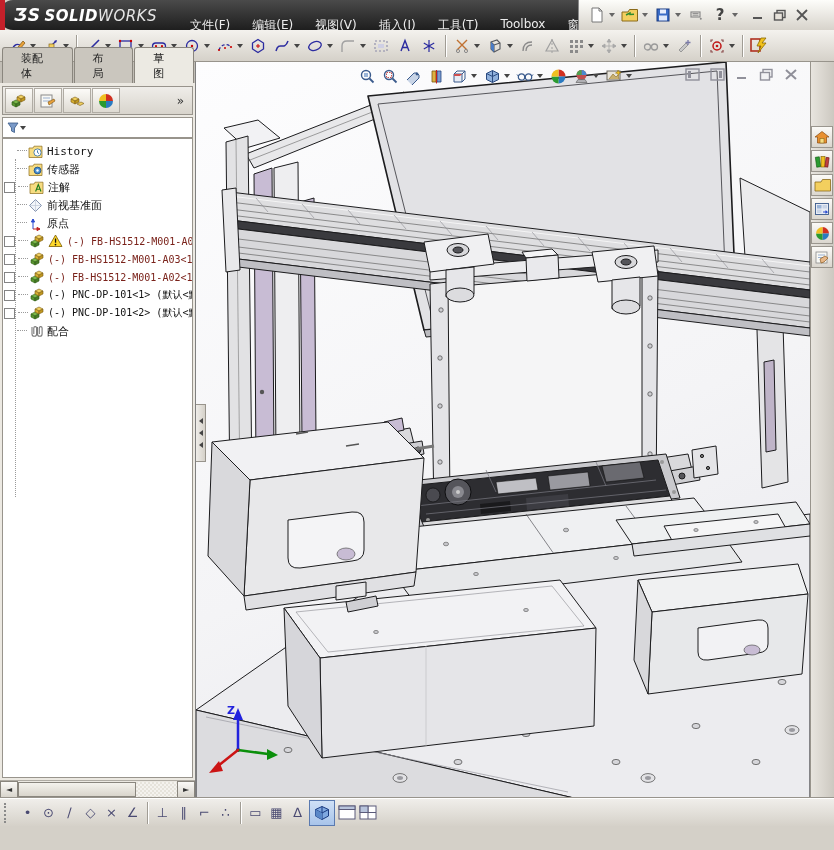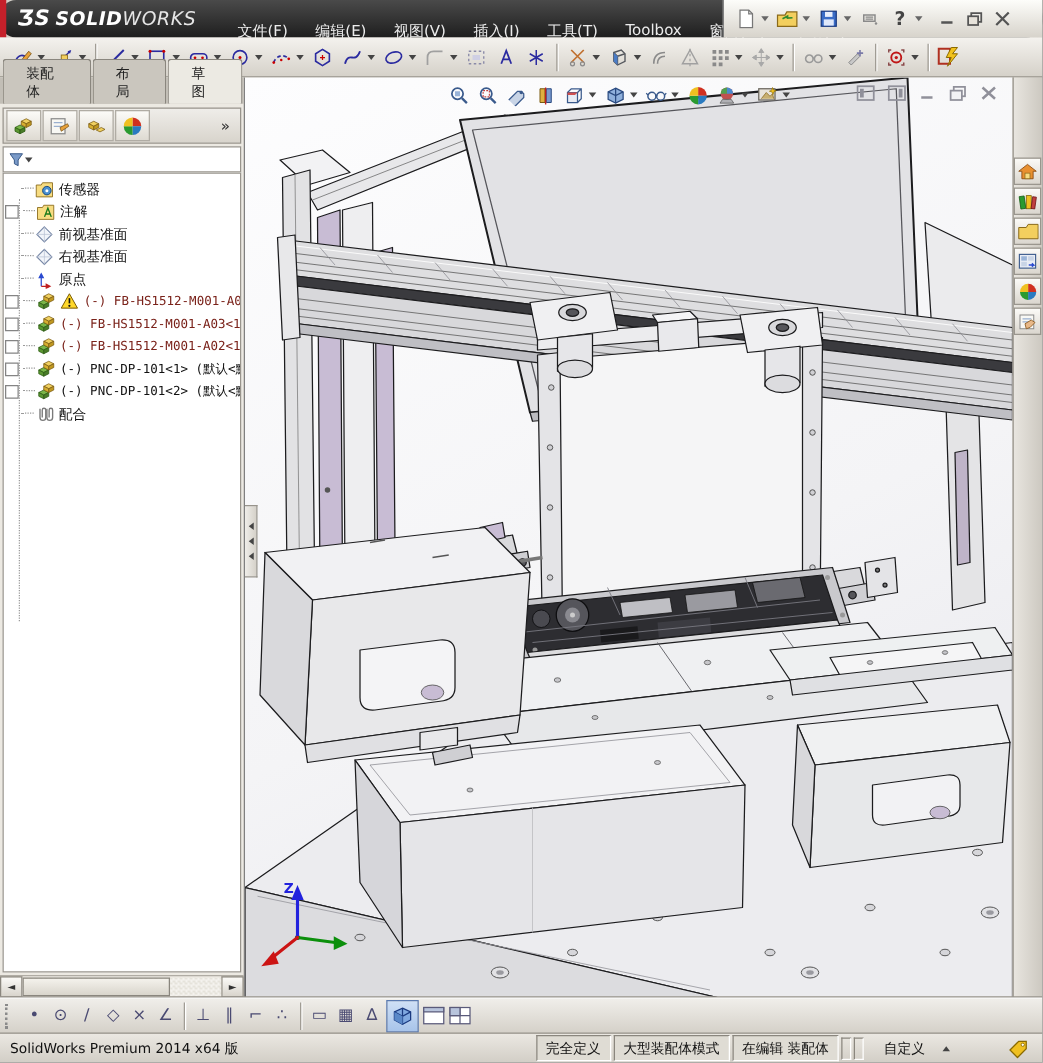--- a/index.html
+++ b/index.html
@@ -377,20 +377,30 @@
       <svg width="14" height="13">
           <path d="M2 2 H12 L8.5 7 V11.5 L5.5 10 V7 z" fill="#7a9ac8" stroke="#3a5a88" stroke-width=".8"></path>
         </svg>
       <i class="dd"></i>
     </div>
 
     <div class="tree">
       <div class="guide"></div>
 
 
+      <div class="trow">
+        <span class="indent"></span>
+          <span class="tick"></span>
+        <svg class="ticon" width="16" height="15">
+            <path d="M1 4 h4 l1-1.8 h8 V13.5 H1 z" fill="#f7dc81" stroke="#8a6a1a" stroke-width=".7"></path>
+            <circle cx="9.5" cy="8.5" r="3.6" fill="#fff" stroke="#2a6aa0" stroke-width=".8"></circle>
+            <path d="M9.5 6.4 V8.5 L11 9.6" fill="none" stroke="#2a6aa0" stroke-width=".9"></path>
+          </svg>
+        <span class="tlabel" style="font-family:'DejaVu Sans Mono',monospace;">History</span>
+      </div>
 
       <div class="trow">
         <span class="indent"></span>
           <span class="tick"></span>
         <svg class="ticon" width="16" height="15">
             <path d="M1 4 h4 l1-1.8 h8 V13.5 H1 z" fill="#f7dc81" stroke="#8a6a1a" stroke-width=".7"></path>
             <circle cx="9.5" cy="8.5" r="3.4" fill="#4a90d0" stroke="#1a4a80" stroke-width=".8"></circle>
             <circle cx="9.5" cy="8.5" r="1.2" fill="#fff"></circle>
           </svg>
         <span class="tlabel">传感器</span>
@@ -407,29 +417,20 @@
       </div>
 
       <div class="trow">
         <span class="indent"></span>
           <span class="tick"></span>
         <svg class="ticon" width="15" height="15">
             <path d="M7.5 1.5 L13.5 7.5 L7.5 13.5 L1.5 7.5 z" fill="#f2f5fa" stroke="#7a8aa8" stroke-width=".9"></path>
             <path d="M7.5 1.5 L7.5 13.5 M1.5 7.5 H13.5" stroke="#b8c2d4" stroke-width=".6"></path>
           </svg>
         <span class="tlabel">前视基准面</span>
-      </div>
-      <div class="trow">
-        <span class="indent"></span>
-          <span class="tick"></span>
-        <svg class="ticon" width="15" height="15">
-            <path d="M7.5 1.5 L13.5 7.5 L7.5 13.5 L1.5 7.5 z" fill="#f2f5fa" stroke="#7a8aa8" stroke-width=".9"></path>
-            <path d="M7.5 1.5 L7.5 13.5 M1.5 7.5 H13.5" stroke="#b8c2d4" stroke-width=".6"></path>
-          </svg>
-        <span class="tlabel">右视基准面</span>
       </div>
 
       <div class="trow">
         <span class="indent"></span>
           <span class="tick"></span>
         <svg class="ticon" width="15" height="15">
             <path d="M5 13 V3 M5 3 l-1.6 3 h3.2 z" fill="#2a4ad0" stroke="#2a4ad0" stroke-width="1"></path>
             <path d="M5 13 h7 M12 13 l-3-1.6 v3.2 z" fill="#c02020" stroke="#c02020" stroke-width="1"></path>
           </svg>
         <span class="tlabel">原点</span>
@@ -954,32 +955,14 @@
     <div class="snapbtn">
         <svg width="18" height="15">
           <rect x="1" y="1" width="16" height="13" fill="#fff" stroke="#5a5a7a"></rect>
           <line x1="9" y1="1" x2="9" y2="14" stroke="#5a5a7a"></line>
           <line x1="1" y1="7.5" x2="17" y2="7.5" stroke="#5a5a7a"></line>
           <rect x="1" y="1" width="8" height="6.5" fill="#b8c4dc" stroke="#5a5a7a"></rect>
         </svg>
       </div>
   </div>
 
-  <div class="statusbar">
-    <span class="sb-left">SolidWorks Premium 2014 x64 版</span>
-    <div class="sb-cells">
-      <span class="sb-cell">完全定义</span>
-      <span class="sb-cell">大型装配体模式</span>
-      <span class="sb-cell">在编辑 装配体</span>
-      <span class="sb-mini"></span>
-      <span class="sb-mini"></span>
-      <span class="sb-custom">
-        <span>自定义</span>
-        <i class="uparrow"></i>
-      </span>
-      <svg width="18" height="16" style="margin:0 6px 0 30px;">
-          <path d="M2 9 L9 2 H15 V8 L8 15 z" fill="#f0c020" stroke="#8a6a00" stroke-width="1"></path>
-          <circle cx="12.2" cy="4.8" r="1.3" fill="#fff" stroke="#8a6a00" stroke-width=".7"></circle>
-        </svg>
-    </div>
-  </div>
 
 </div>
 
 </body></html>

